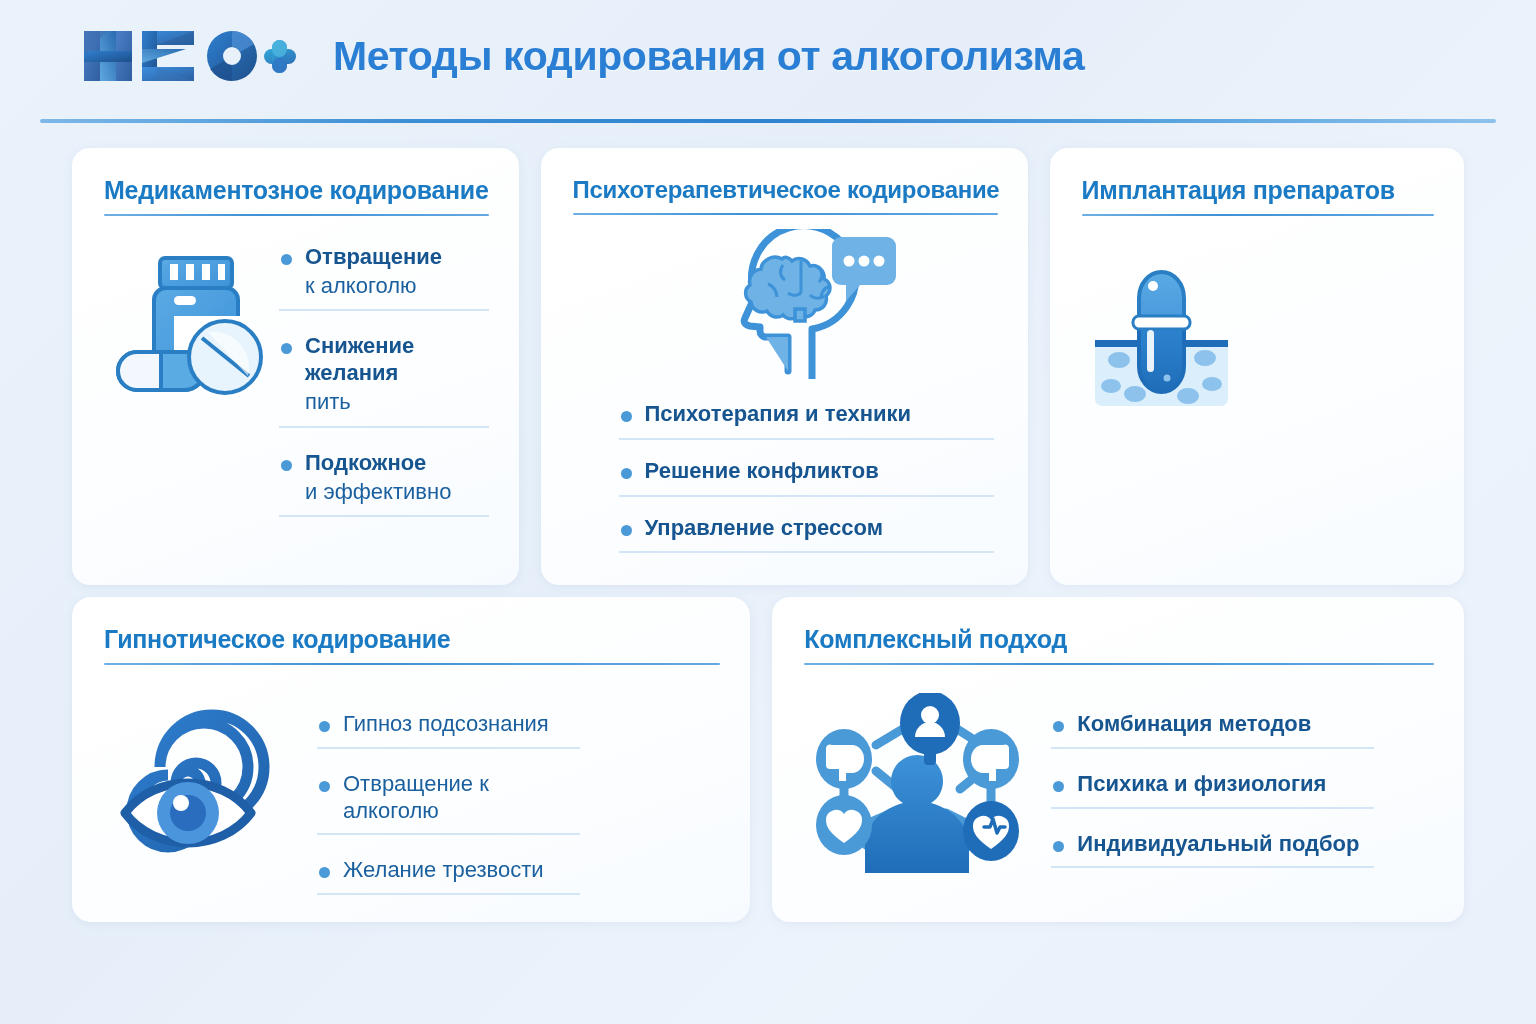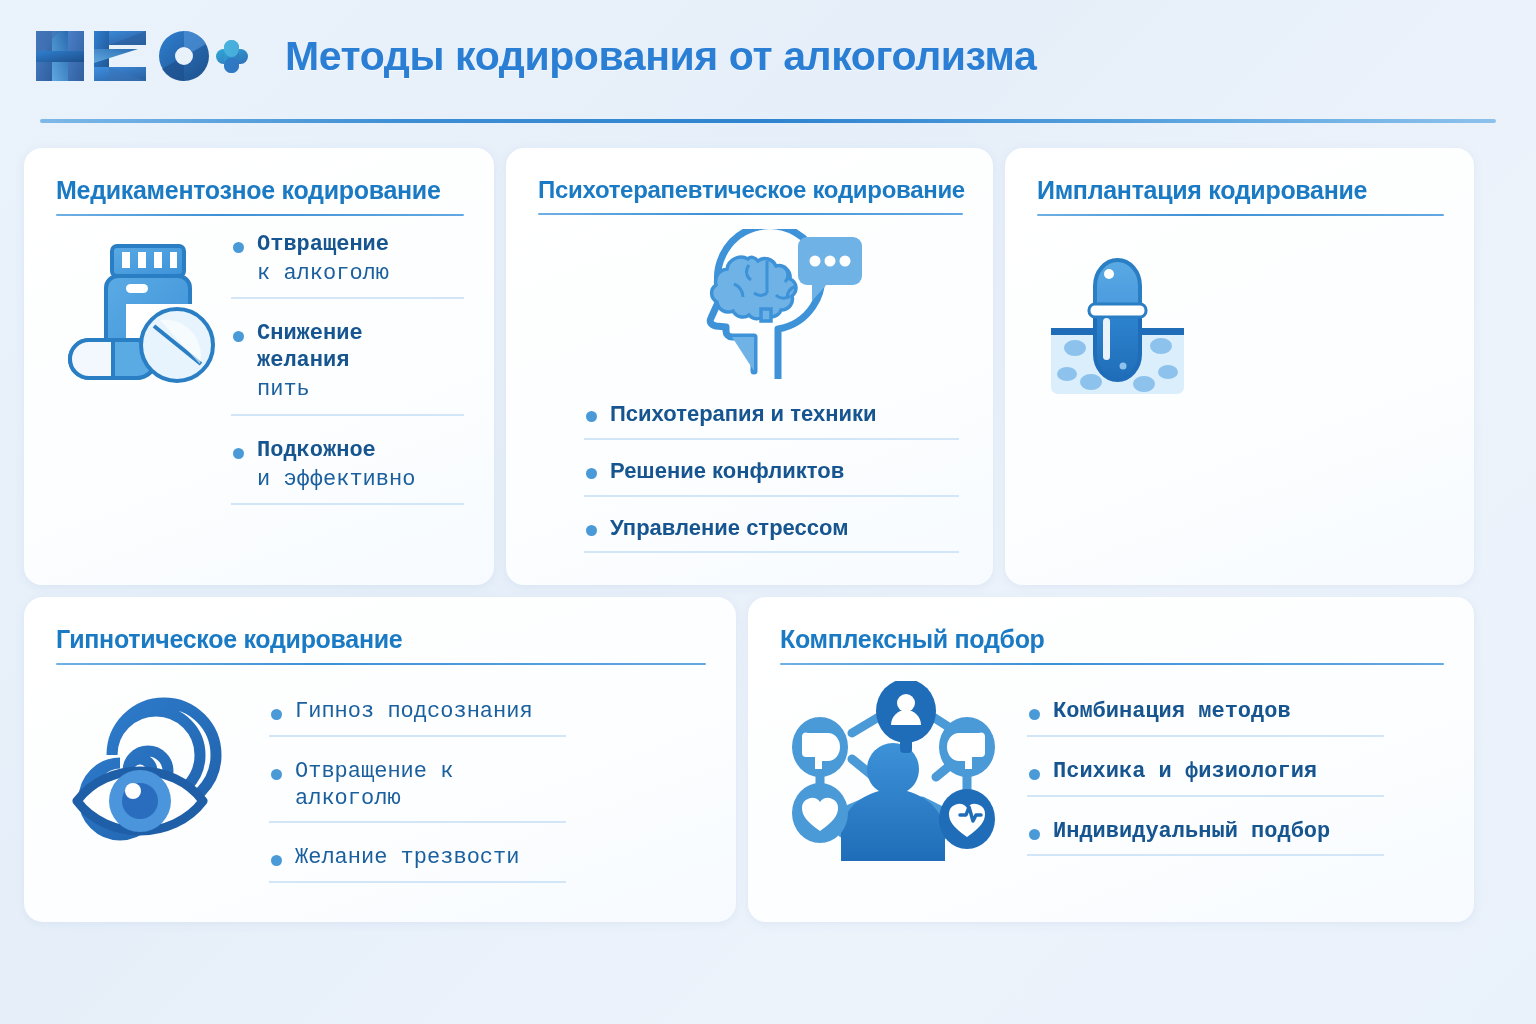--- a/index.html
+++ b/index.html
@@ -14,21 +14,21 @@
   body {
     font-family: "Liberation Sans", "DejaVu Sans", sans-serif;
     background: linear-gradient(135deg, #eaf2fb 0%, #e6eff9 40%, #edf3fb 70%, #e9f1fa 100%);
     position: relative;
   }
 
   .page {
     width: 1536px;
     height: 764px;
     position: relative;
-    padding: 0 16px;
+    padding: 0 64px;
   }
 
   
   .header {
     display: flex;
     align-items: center;
     height: 112px;
     padding-left: 18px;
     gap: 36px;
   }
@@ -55,21 +55,21 @@
     right: 40px;
     top: 119px;
     height: 4px;
     border-radius: 2px;
     background: linear-gradient(90deg, #7db8e8 0%, #3d8fd4 25%, #2f84cf 50%, #54a0dd 75%, #8cc2ec 100%);
   }
 
   
   .row {
     display: flex;
-    gap: 12px;
+    gap: 22px;
     padding: 0 8px;
   }
   .row-top { margin-top: 36px; }
   .row-bottom { margin-top: 12px; }
 
   .card {
     background: linear-gradient(160deg, #ffffff 0%, #fdfeff 55%, #f7fbff 100%);
     border-radius: 18px;
     box-shadow: 0 2px 10px rgba(100,140,190,0.10);
     position: relative;
@@ -97,22 +97,21 @@
     margin-top: 9px;
     height: 2px;
     background: linear-gradient(90deg, #6fb0e4 0%, #3f91d6 40%, #62a8e2 100%);
     border-radius: 1px;
   }
 
   
   .body-side {
     display: flex;
     align-items: flex-start;
-    margin-top: 10px;
-    font-family: Liberation Mono, monospace;
+    margin-top: 22px;
   }
   .body-stack {
     display: flex;
     flex-direction: column;
     align-items: center;
     margin-top: 14px;
   }
 
   .icon-box {
     flex: 0 0 auto;
@@ -341,21 +340,21 @@
           </div>
           <div class="bullet">
             <span class="bullet-main bold">Управление стрессом</span>
 
           </div>
         </div>
       </div>
     </div>
 
     <div class="card card-3">
-      <div class="card-title">Имплантация кодирование</div>
+      <div class="card-title">Имплантация препаратов</div>
       <div class="title-rule"></div>
       <div class="body-side">
         <div class="icon-box">
           <svg width="145" height="160" viewBox="0 0 145 160" aria-hidden="true">
             <defs>
               <linearGradient id="capTop" x1="0" y1="0" x2="0" y2="1">
                 <stop offset="0" stop-color="#5aaae4"></stop>
                   <stop offset="1" stop-color="#4a9ade"></stop>
               </linearGradient>
               <linearGradient id="capBot" x1="0" y1="0" x2="0" y2="1">
@@ -432,21 +431,21 @@
           </div>
           <div class="bullet">
             <span class="bullet-main">Желание трезвости</span>
 
           </div>
         </div>
       </div>
     </div>
 
     <div class="card card-5">
-      <div class="card-title">Комплексный подбор</div>
+      <div class="card-title">Комплексный подход</div>
       <div class="title-rule"></div>
       <div class="body-side">
         <div class="icon-box">
           <svg width="205" height="190" viewBox="0 0 205 190" aria-hidden="true">
             <defs>
               <linearGradient id="ctr" x1="0" y1="0" x2="0" y2="1">
                 <stop offset="0" stop-color="#3d92d8"></stop>
                   <stop offset="1" stop-color="#1f6db8"></stop>
               </linearGradient>
             </defs>

